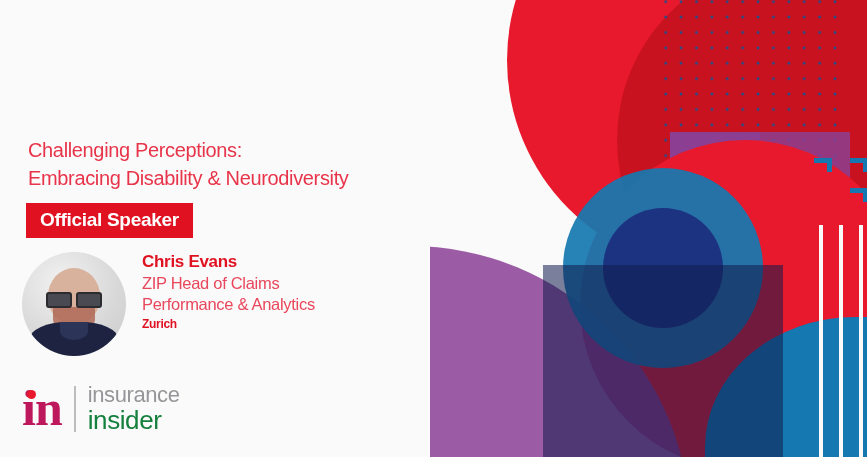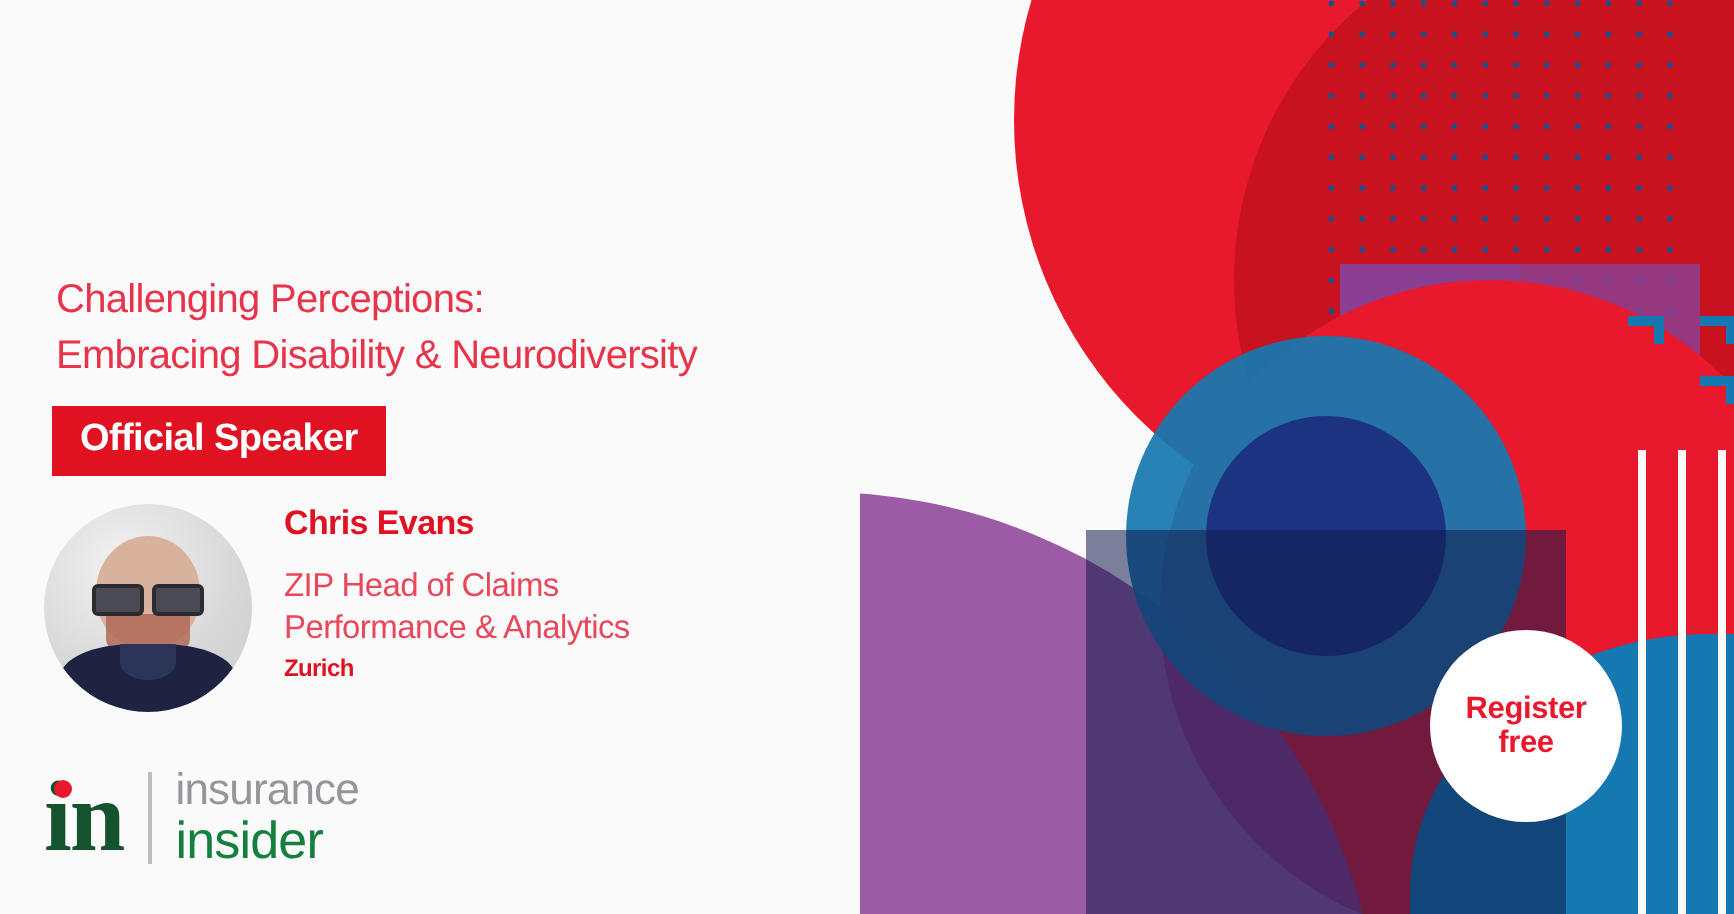--- a/index.html
+++ b/index.html
@@ -83,28 +83,28 @@
   .avatar .glasses i{position:absolute;top:0;width:22px;height:12px;border:2px solid #2b2b30;
                      border-radius:3px;background:#4a4a52;}
   .avatar .glasses i.l{left:0;} .avatar .glasses i.r{right:0;}
   .avatar .beard{position:absolute;left:31px;top:55px;width:42px;height:24px;border-radius:0 0 48% 48%;
                  background:#b06a58;opacity:.85;}
   .avatar .body{position:absolute;left:8px;top:70px;width:88px;height:40px;border-radius:42% 42% 0 0;
                 background:#1d2340;}
   .avatar .collar{position:absolute;left:38px;top:70px;width:28px;height:18px;
                   background:#2c3558;border-radius:0 0 50% 50%;}
 
-  .s-name{color:#e01222;font-weight:bold;font-size:17px;letter-spacing:-.3px;margin-bottom:11px;}
+  .s-name{color:#e01222;font-weight:bold;font-size:17px;letter-spacing:-.3px;margin-bottom:1px;}
   .s-role{color:#e8475c;font-size:16.5px;line-height:1.3;letter-spacing:-.3px;}
   .s-org{color:#e01222;font-weight:bold;font-size:12px;letter-spacing:-.3px;margin-top:1px;}
 
   
   .logo{position:absolute;left:22px;top:384px;display:flex;align-items:center;gap:12px;}
   .logo-in{position:relative;font-family:"Liberation Serif",serif;font-weight:bold;
-           font-size:50px;color:#14532d;line-height:.82;letter-spacing:-1px;}
+           font-size:50px;color:#be185d;line-height:.82;letter-spacing:-1px;}
   .logo-in .dot{position:absolute;left:5px;top:2px;width:9px;height:9px;border-radius:50%;
                 background:#e8192c;}
   .logo-sep{width:2px;height:46px;background:#bdbdc0;}
   .logo-words{line-height:1.04;}
   .logo-words .w1{color:#96969a;font-size:22px;letter-spacing:-.4px;}
   .logo-words .w2{color:#15803d;font-size:26px;letter-spacing:-.4px;}
 
   .hashtag{position:absolute;left:240px;top:395px;color:#e8344a;font-size:23px;letter-spacing:-.5px;}
 </style>
 </head>
@@ -140,24 +140,20 @@
       <i style="left:36px;top:0;width:18px;height:5px;"></i>
       <i style="left:49px;top:0;width:5px;height:14px;"></i>
       <i style="left:36px;top:30px;width:18px;height:5px;"></i>
       <i style="left:49px;top:30px;width:5px;height:14px;"></i>
     </div>
 
     <div class="vline" style="left:389px;"></div>
     <div class="vline" style="left:409px;"></div>
     <div class="vline" style="left:429px;"></div>
 
-    <div class="register">
-      <span>Register</span>
-      <span>free</span>
-    </div>
   </div>
 
 
   <div class="subtitle">
     <div>Challenging Perceptions:</div>
     <div>Embracing Disability &amp; Neurodiversity</div>
   </div>
 
   <div class="speaker-badge">Official Speaker</div>
 

